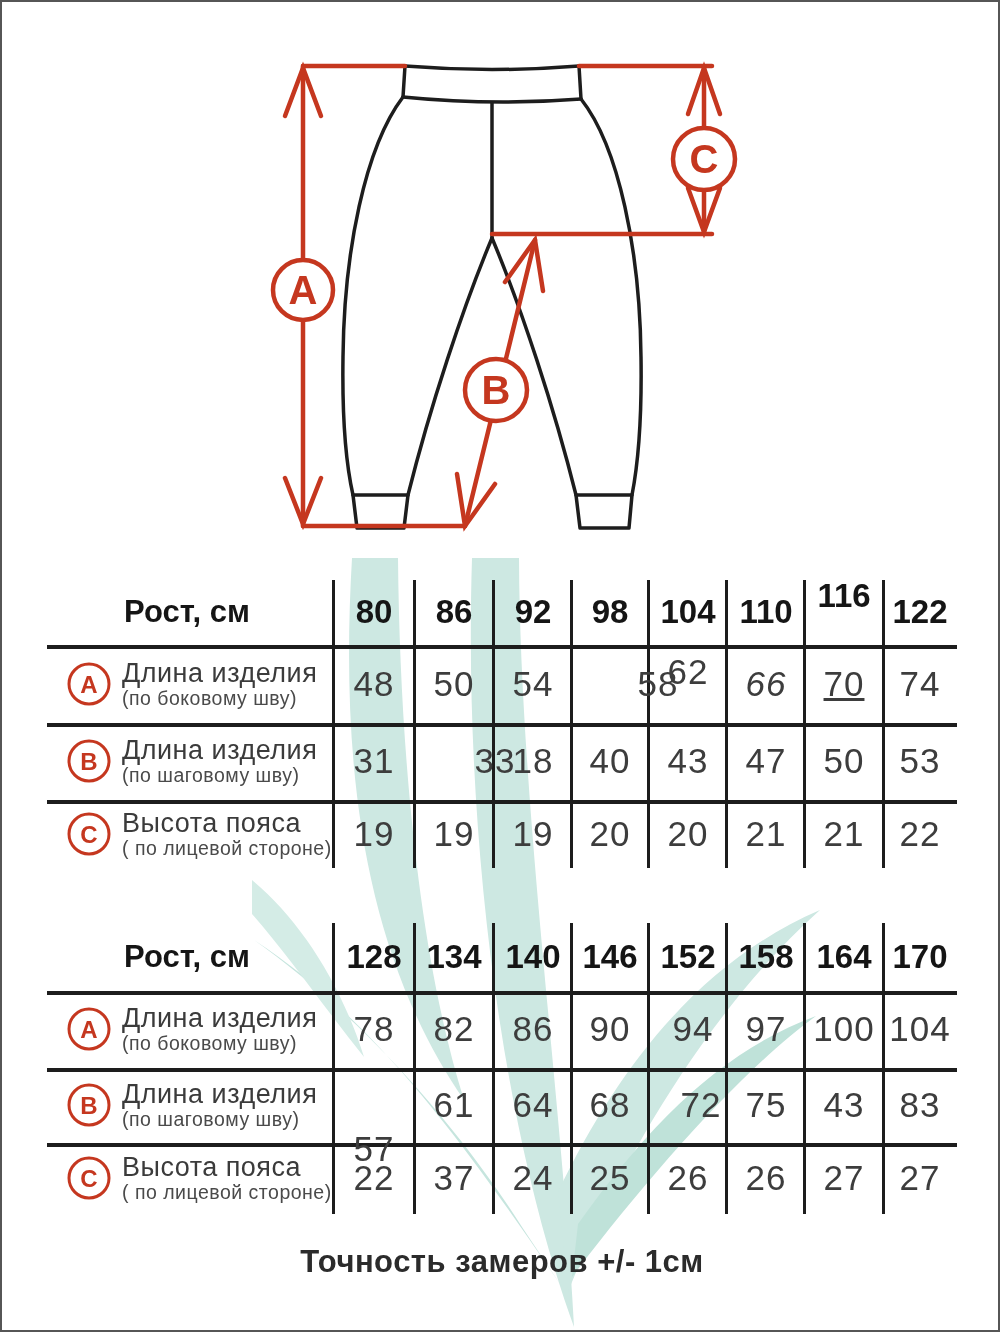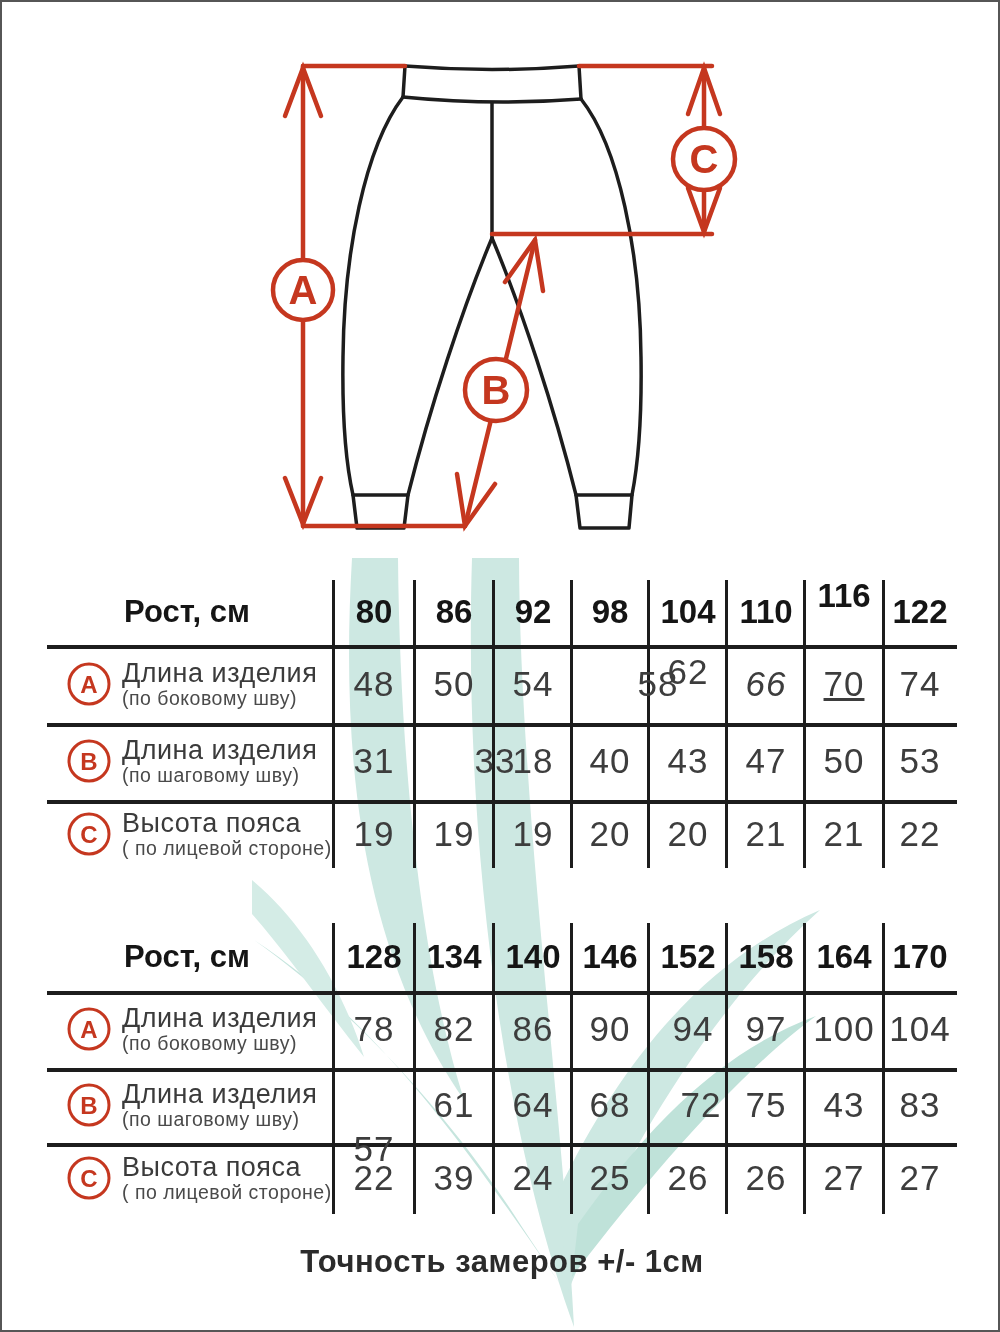--- a/index.html
+++ b/index.html
@@ -220,21 +220,21 @@
     <div class="cell" style="left:719px;top:182px;">75</div>
     <div class="cell" style="left:797px;top:182px;">43</div>
     <div class="cell" style="left:873px;top:182px;">83</div>
 
     <div class="marker-circle" style="left:42px;top:255px;">C</div>
     <div class="row-label" style="left:75px;top:255px;">
       <span class="main">Высота пояса</span>
       <span class="sub">( по лицевой стороне)</span>
     </div>
     <div class="cell" style="left:327px;top:255px;">22</div>
-    <div class="cell" style="left:407px;top:255px;">39</div>
+    <div class="cell" style="left:407px;top:255px;">37</div>
     <div class="cell" style="left:486px;top:255px;">24</div>
     <div class="cell" style="left:563px;top:255px;">25</div>
     <div class="cell" style="left:641px;top:255px;">26</div>
     <div class="cell" style="left:719px;top:255px;">26</div>
     <div class="cell" style="left:797px;top:255px;">27</div>
     <div class="cell" style="left:873px;top:255px;">27</div>
   </div>
 
   <div class="footnote">Точность замеров +/- 1см</div>
 

